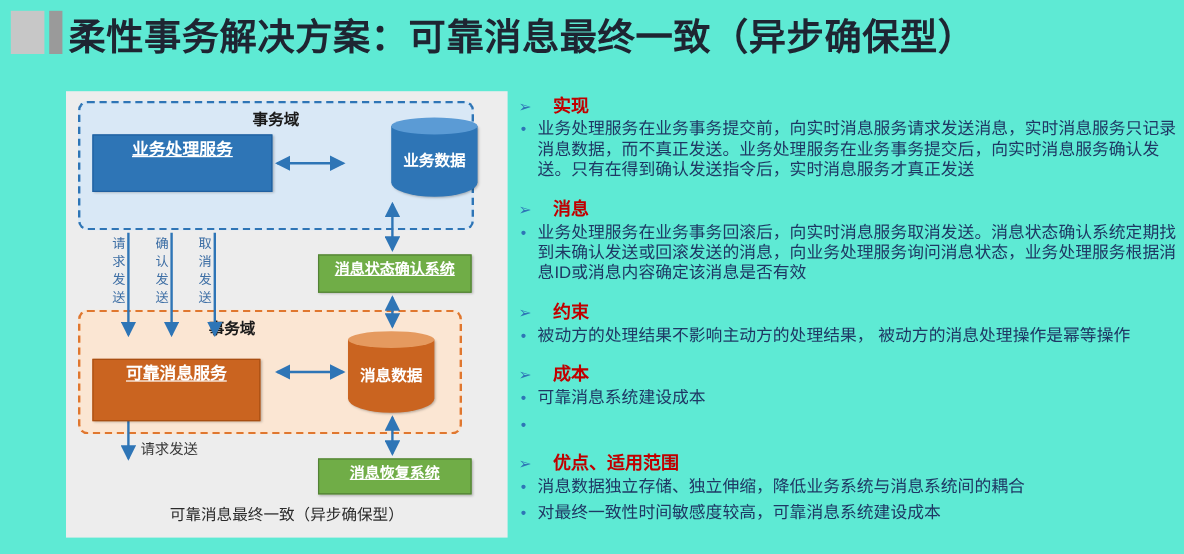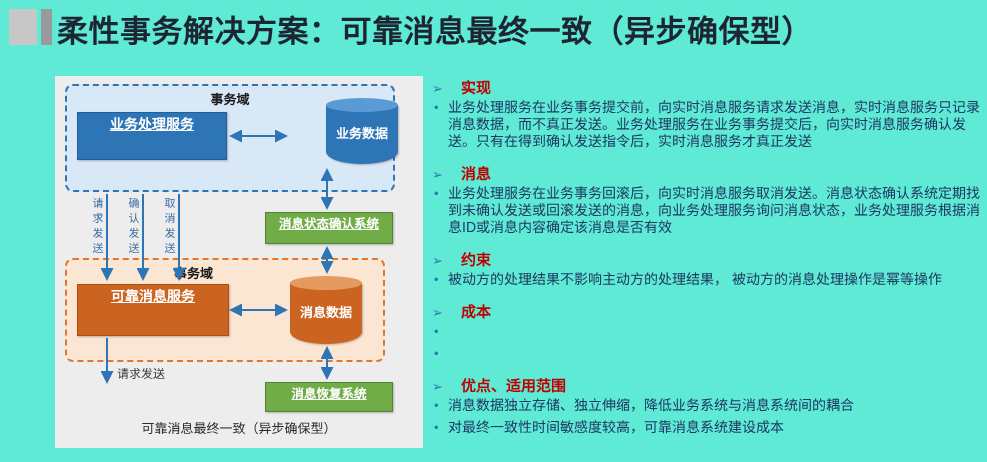--- a/index.html
+++ b/index.html
@@ -97,21 +97,21 @@
     </div>
 
     <div class="node box-green" style="left:210px; top:136px; width:128px; height:32px;">
       <span>消息状态确认系统</span>
     </div>
 
     <div class="v-label" style="left:34px; top:121px;">请求发送</div>
     <div class="v-label" style="left:70px; top:121px;">确认发送</div>
     <div class="v-label" style="left:106px; top:121px;">取消发送</div>
 
-    <div class="node box-orange" style="left:22px; top:208px; width:152px; height:52px;">
+    <div class="node box-orange" style="left:22px; top:223px; width:140px; height:52px;">
       <span>可靠消息服务</span>
     </div>
 
     <div class="cylinder cyl-orange" style="left:235px; top:200px; width:72px; height:68px;">
       <div class="cyl-body"></div>
       <div class="cyl-top"></div>
       <div class="cyl-label">消息数据</div>
     </div>
 
     <div class="node box-green" style="left:210px; top:306px; width:128px; height:30px;">
@@ -158,20 +158,21 @@
       </div>
     </div>
 
     <div class="section">
       <div class="section-heading">
         <span class="marker">➢</span>
         <span class="heading-text">成本</span>
       </div>
       <div class="bullet">
         <span class="dot">•</span>
+        <span class="bullet-text">可靠消息系统建设成本</span>
       </div>
       <div class="bullet">
         <span class="dot">•</span>
       </div>
     </div>
 
     <div class="section">
       <div class="section-heading">
         <span class="marker">➢</span>
         <span class="heading-text">优点、适用范围</span>

